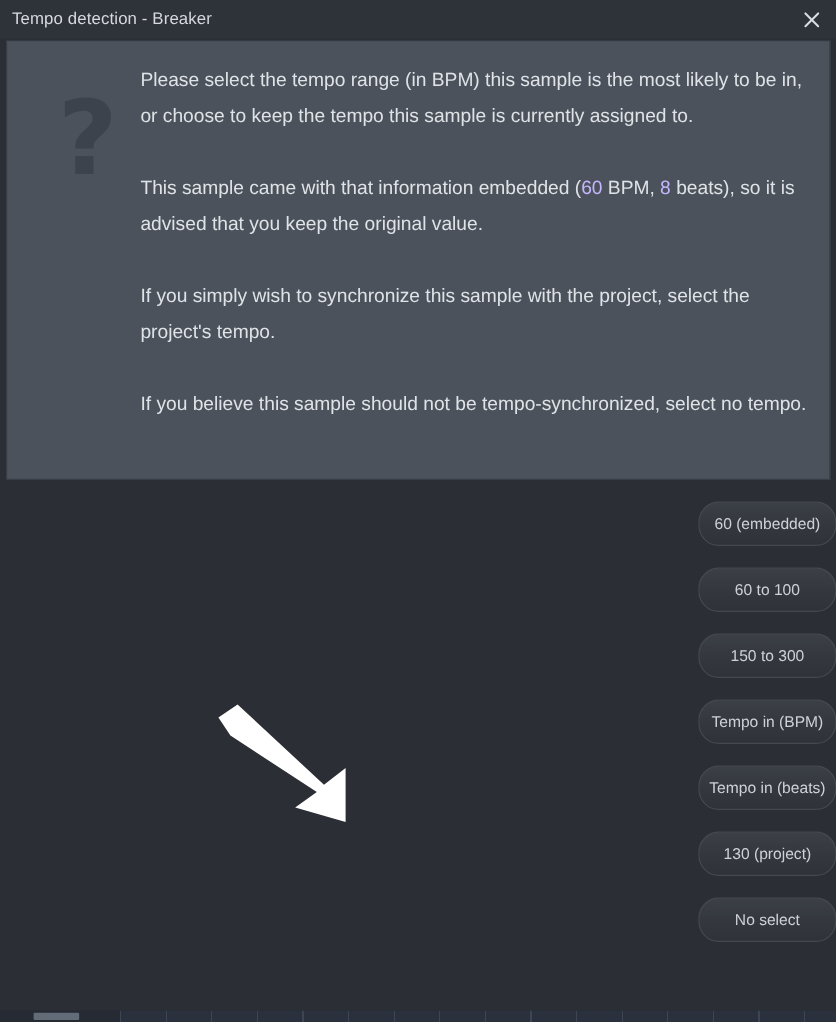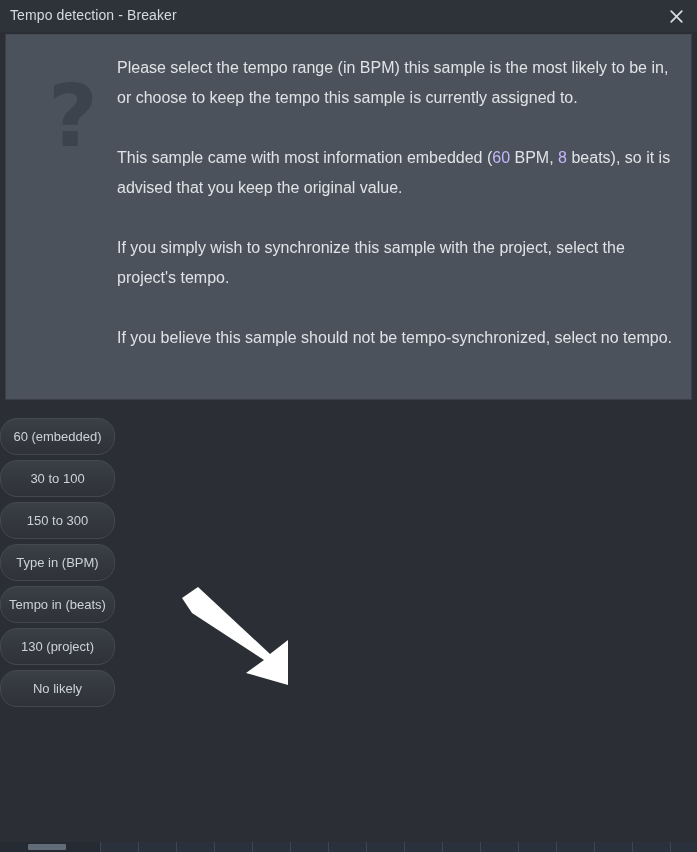--- a/index.html
+++ b/index.html
@@ -95,22 +95,22 @@
   .accent { color: #c4b5fd; }
 
   
   .button-column {
     position: absolute;
     left: 0;
     top: 418px;
     width: 697px;
     display: flex;
     flex-direction: column;
-    align-items: flex-start;
-    gap: 5px;
+    align-items: flex-end;
+    gap: 18px;
   }
 
   .choice-button {
     width: 115px;
     height: 37px;
     border-radius: 17px;
     border: 1px solid #45494f;
     background: linear-gradient(180deg, #3b4046 0%, #34383e 52%, #2f3339 100%);
     color: #cdd2d7;
     font-family: "Liberation Sans", sans-serif;
@@ -179,39 +179,39 @@
   </div>
 
   <div class="message-panel">
     <div class="help-icon">?</div>
 
     <div class="message-body">
       <p>
         <span>Please select the tempo range (in BPM) this sample is the most likely to be in, or choose to keep the tempo this sample is currently assigned to.</span>
       </p>
       <p>
-        <span>This sample came with most information embedded (</span><span class="accent">60</span><span> BPM, </span><span class="accent">8</span><span> beats), so it is advised that you keep the original value.</span>
+        <span>This sample came with that information embedded (</span><span class="accent">60</span><span> BPM, </span><span class="accent">8</span><span> beats), so it is advised that you keep the original value.</span>
       </p>
       <p>
         <span>If you simply wish to synchronize this sample with the project, select the project's tempo.</span>
       </p>
       <p>
         <span>If you believe this sample should not be tempo-synchronized, select no tempo.</span>
       </p>
     </div>
   </div>
 
   <div class="button-column">
     <div class="choice-button">60 (embedded)</div>
-    <div class="choice-button">30 to 100</div>
+    <div class="choice-button">60 to 100</div>
     <div class="choice-button">150 to 300</div>
-    <div class="choice-button">Type in (BPM)</div>
+    <div class="choice-button">Tempo in (BPM)</div>
     <div class="choice-button">Tempo in (beats)</div>
     <div class="choice-button">130 (project)</div>
-    <div class="choice-button">No likely</div>
+    <div class="choice-button">No select</div>
   </div>
 
   <svg class="annotation-arrow" viewBox="0 0 130 100">
     <path d="M12,13 L28,2 L100,69 L118,55 L118,100 L76,88 L94,75 L22,28 Z" fill="#ffffff"></path>
   </svg>
 
   <div class="background-strip">
     <div class="strip-clip"></div>
     <div class="strip-ruler"></div>
   </div>

